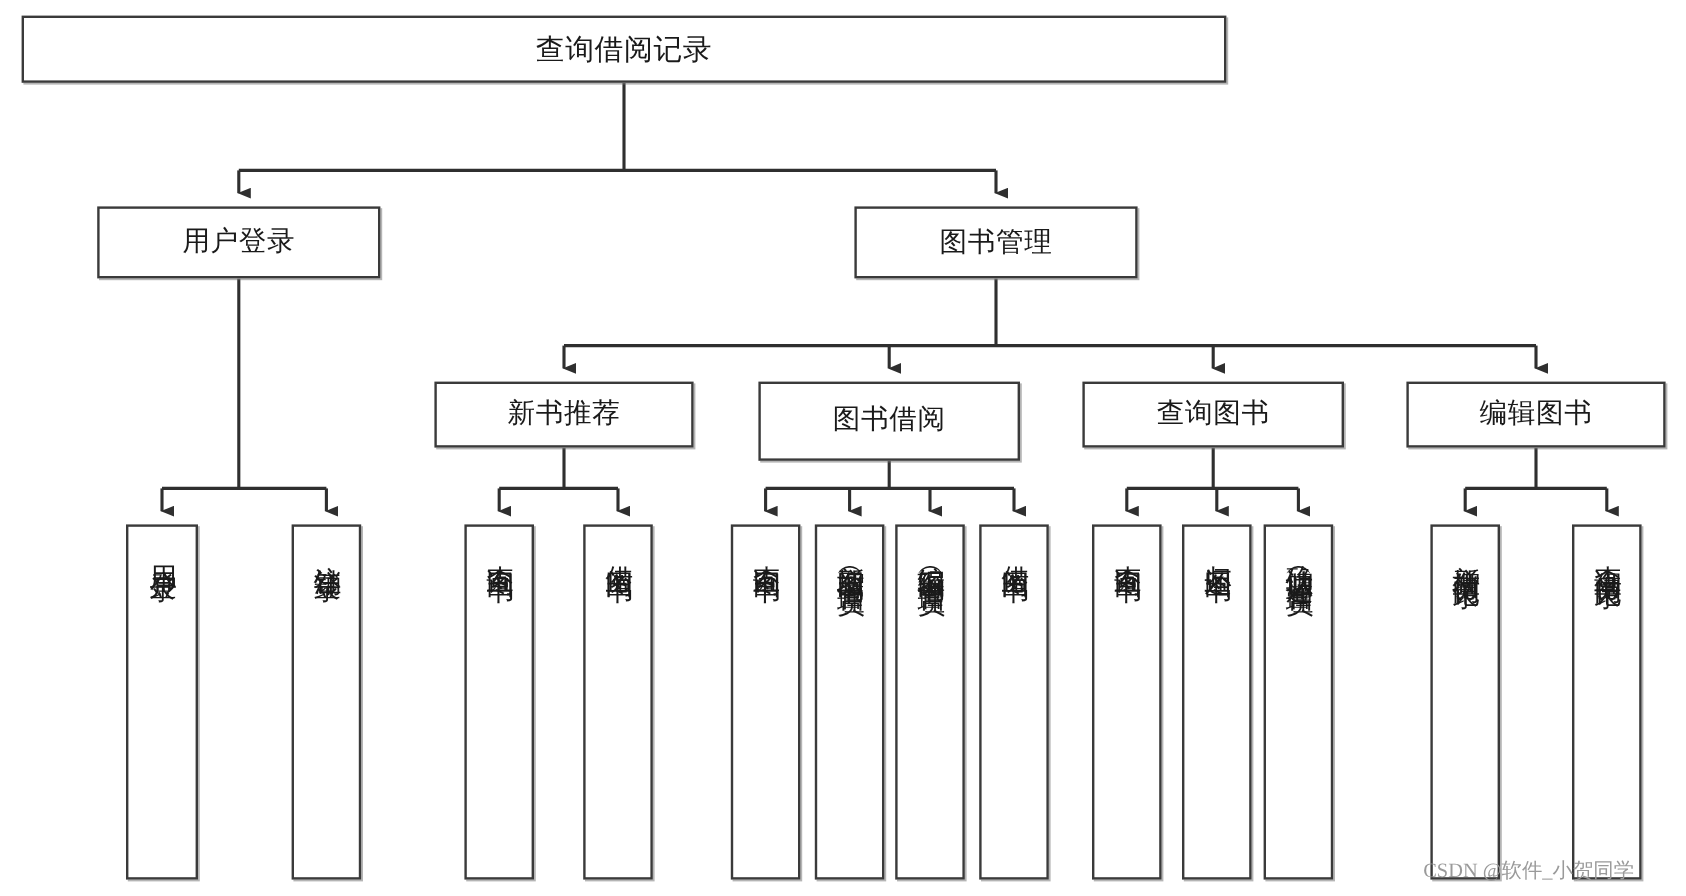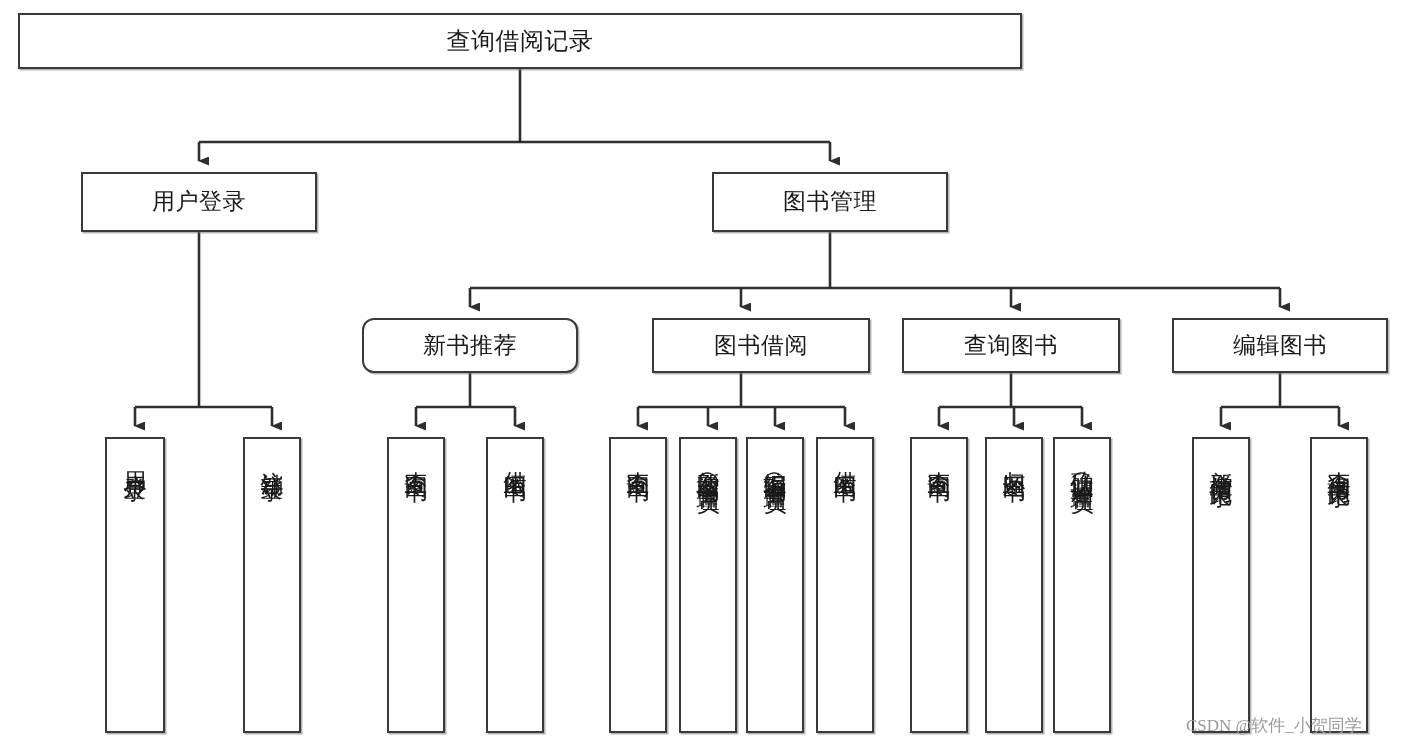--- a/index.html
+++ b/index.html
@@ -120,24 +120,24 @@
   <div id="node-layer">
       <div class="node horiz root" style="left: 18px; top: 13px; width: 1004px; height: 56px;">
         <span class="label">查询借阅记录</span>
       </div>
       <div class="node horiz" style="left: 81px; top: 172px; width: 236px; height: 60px;">
         <span class="label">用户登录</span>
       </div>
       <div class="node horiz" style="left: 712px; top: 172px; width: 236px; height: 60px; font-family: Liberation Serif, serif;">
         <span class="label">图书管理</span>
       </div>
-      <div class="node horiz" style="left: 362px; top: 318px; width: 216px; height: 55px; border-radius: 12px;">
+      <div class="node horiz" style="left: 362px; top: 318px; width: 216px; height: 55px;">
         <span class="label">新书推荐</span>
       </div>
-      <div class="node horiz" style="left: 632px; top: 318px; width: 218px; height: 55px; margin-left: 20px;">
+      <div class="node horiz" style="left: 632px; top: 318px; width: 218px; height: 66px;">
         <span class="label">图书借阅</span>
       </div>
       <div class="node horiz" style="left: 902px; top: 318px; width: 218px; height: 55px;">
         <span class="label">查询图书</span>
       </div>
       <div class="node horiz" style="left: 1172px; top: 318px; width: 216px; height: 55px;">
         <span class="label">编辑图书</span>
       </div>
       <div class="node vert" style="left: 105px; top: 437px; width: 60px; height: 296px;">
         <span class="label">用户登录</span>

